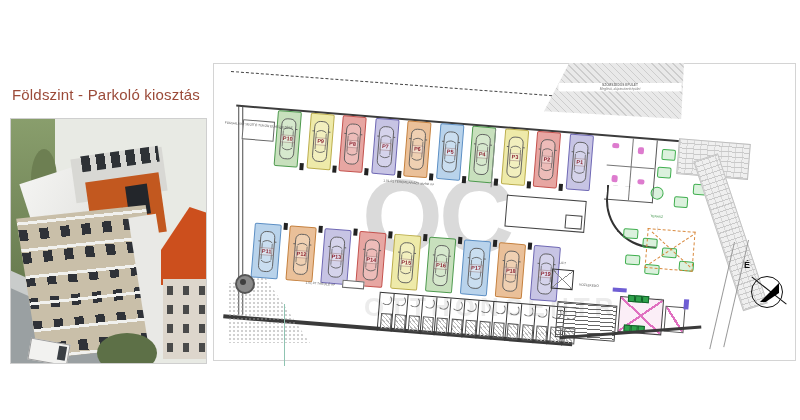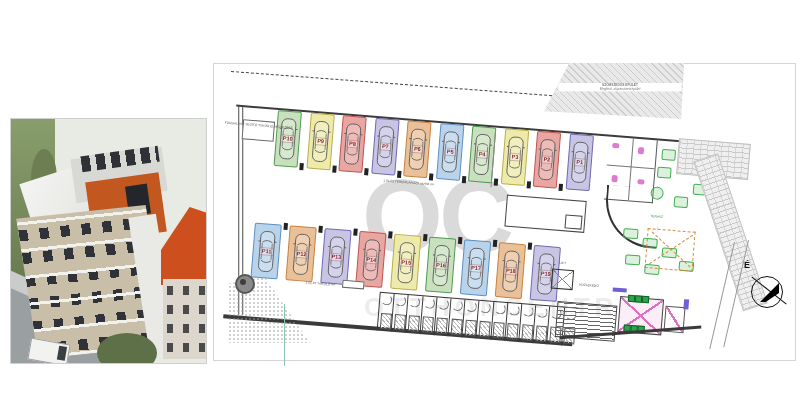--- a/index.html
+++ b/index.html
@@ -100,20 +100,21 @@
   #nshaft{left:533px;top:226px;width:44px;height:1.2px;background:#111;transform:rotate(38deg);z-index:3;}
   #ntri{left:546px;top:219px;width:19px;height:19px;background:#000;z-index:4;
     clip-path:polygon(0 100%,100% 0,100% 52%,30% 100%);}
   #nlabel{left:530px;top:196px;font-size:9px;font-weight:bold;color:#111;z-index:4;}
 </style>
 </head>
 <body>
 
 <div id="stage">
 
+  <div class="abs" id="title">Földszint - Parkoló kiosztás</div>
 
   <div class="abs" id="photo">
 
     <div class="ph" style="left:-14px;top:-10px;width:58px;height:270px;background:linear-gradient(180deg,#8ba06e,#55673f);"></div>
     <div class="ph" style="left:20px;top:30px;width:26px;height:60px;border-radius:50%;background:#6d7f52;"></div>
 
     <div class="ph" style="left:-30px;top:178px;width:130px;height:110px;background:#9aa0a2;transform:rotate(16deg);"></div>
     <div class="ph" style="left:-20px;top:168px;width:110px;height:16px;background:#c9cccb;transform:rotate(24deg);"></div>
 
     <div class="ph" style="left:18px;top:48px;width:100px;height:78px;background:linear-gradient(135deg,#f4f4f2,#ddddda);transform:rotate(-18deg);"></div>

